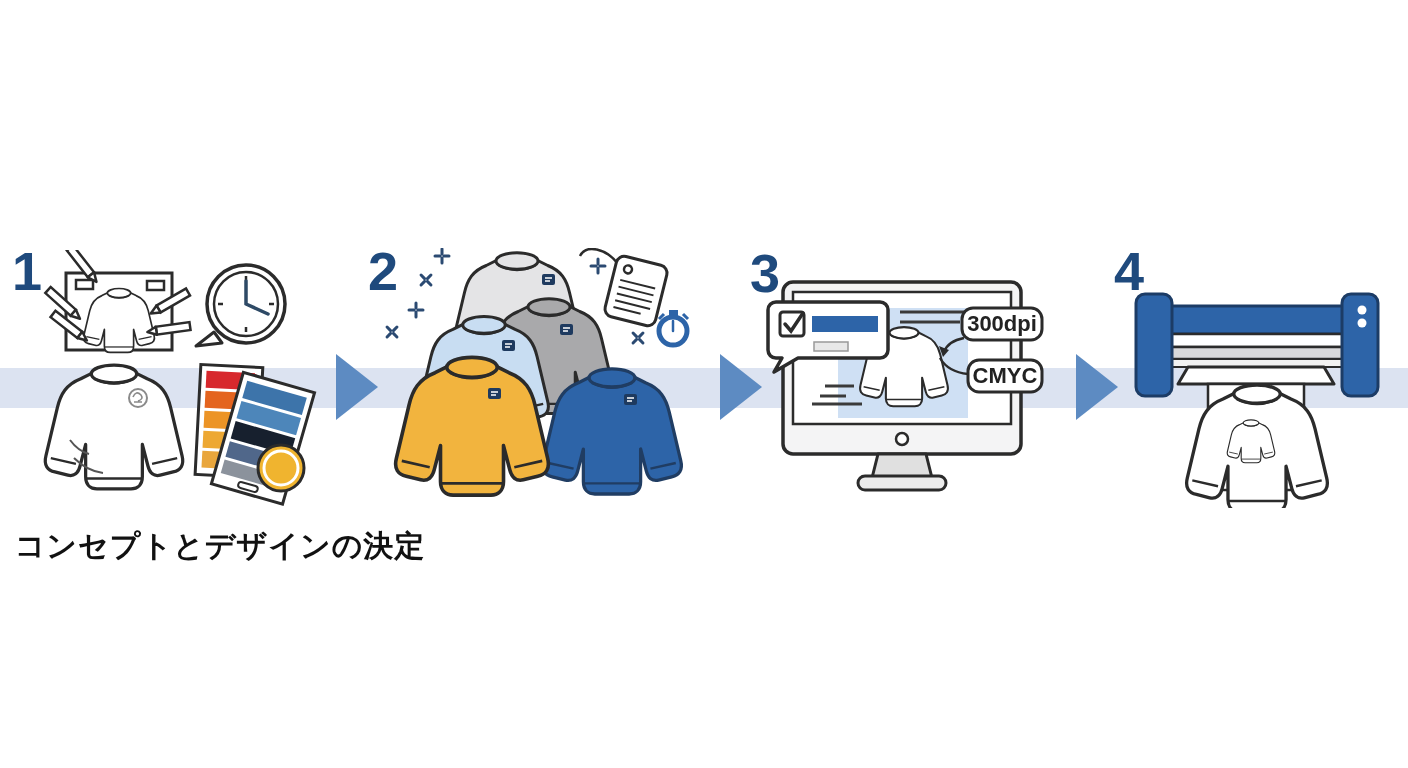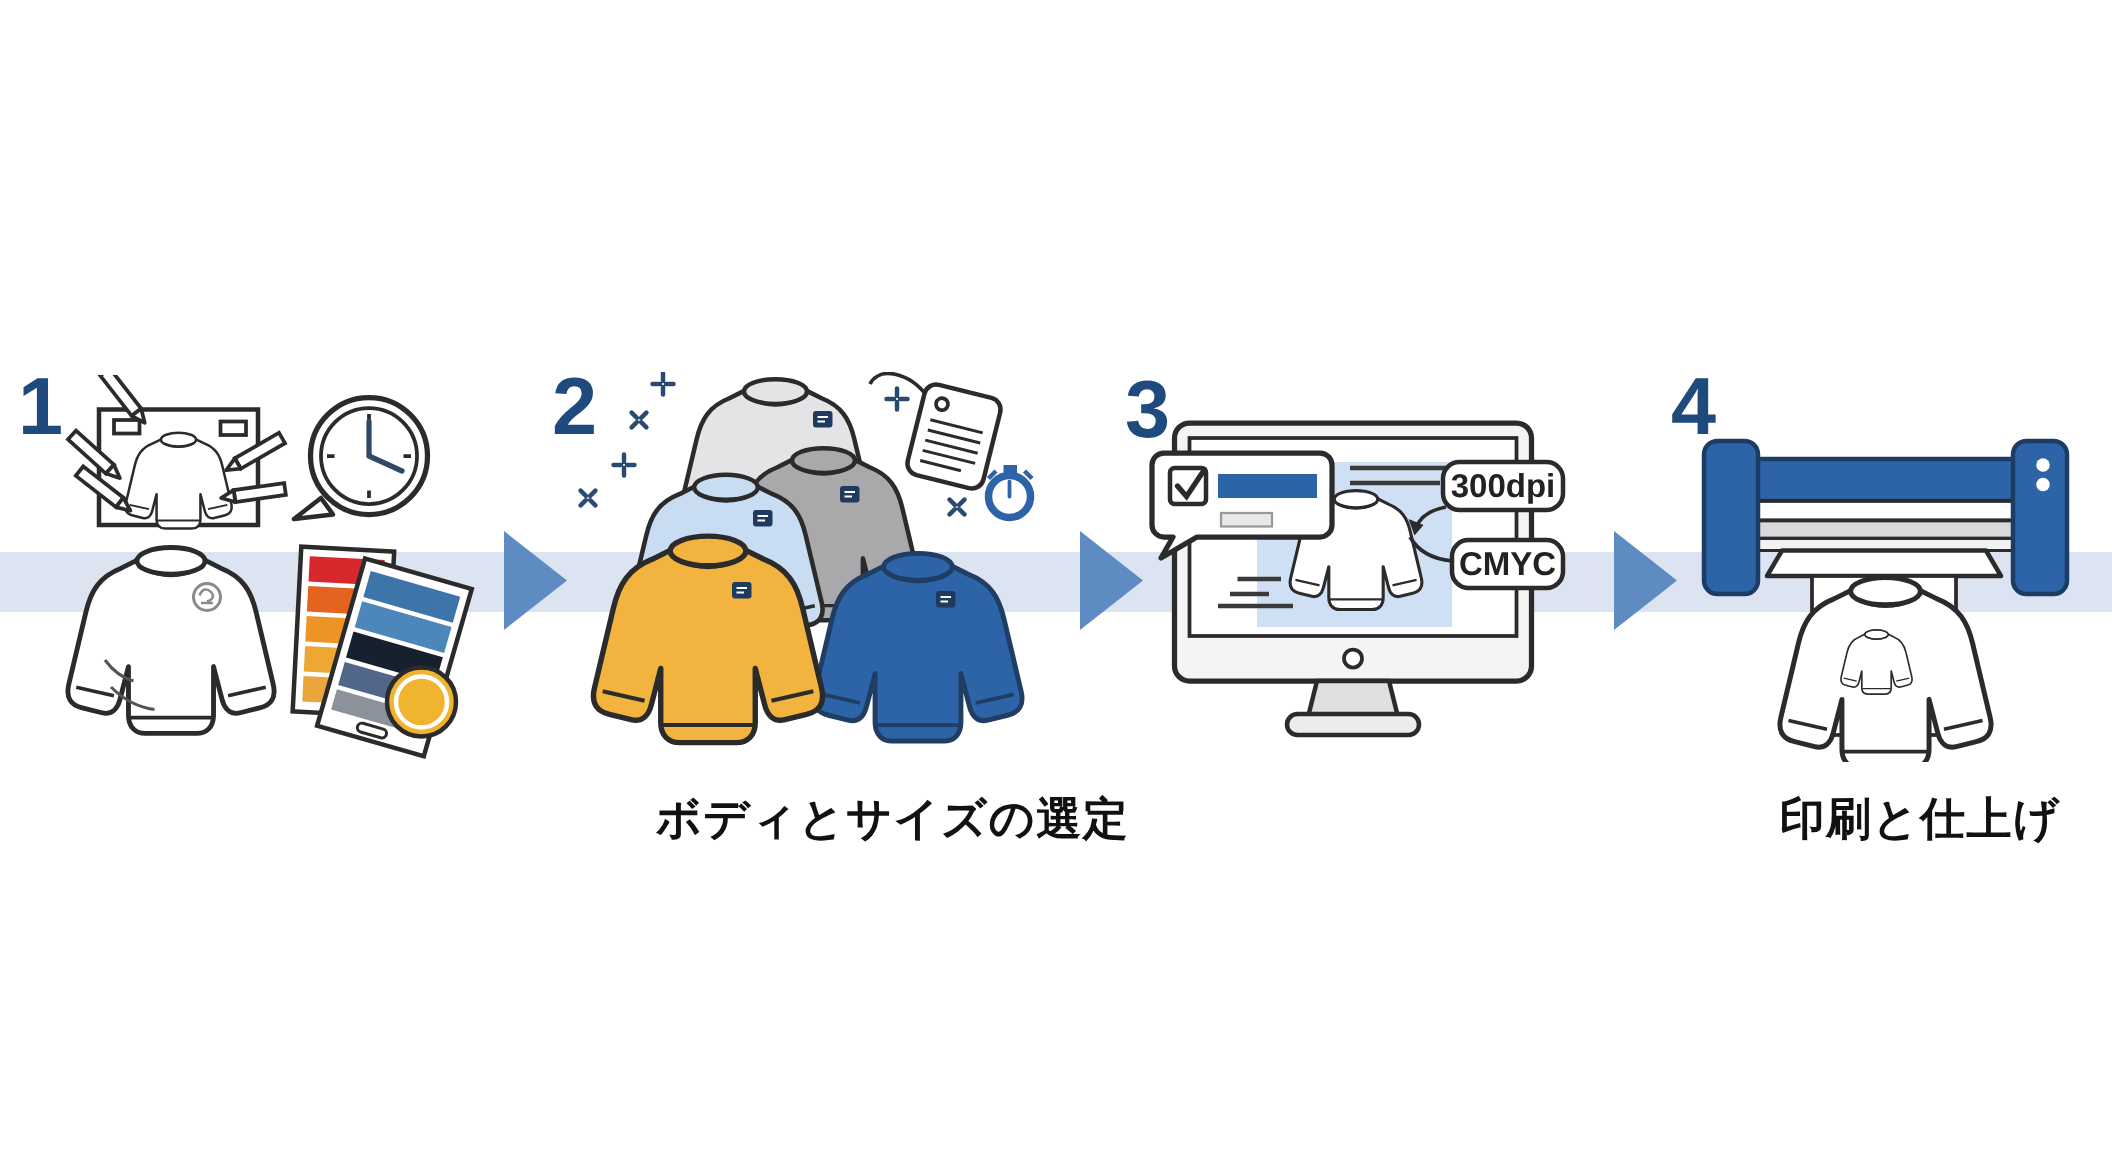--- a/index.html
+++ b/index.html
@@ -55,22 +55,21 @@
 
   <div class="arrow" style="left:336px"></div>
   <div class="arrow" style="left:720px"></div>
   <div class="arrow" style="left:1076px"></div>
 
   <div class="step-num" style="left:12px;top:244px">1</div>
   <div class="step-num" style="left:368px;top:244px">2</div>
   <div class="step-num" style="left:750px;top:246px">3</div>
   <div class="step-num" style="left:1114px;top:244px">4</div>
 
-  <div class="caption" style="left:430px;width:330px">ボディとサイズの選定</div>
-  <div class="caption" style="left:1165px;width:230px">印刷と仕上げ</div>
+  <div class="caption" style="left:0;width:440px">コンセプトとデザインの決定</div>
 
   <svg class="art" style="left:20px;top:250px" width="300" height="262" viewBox="0 0 300 262">
 
     <g>
       <rect x="46" y="23" width="106" height="77" fill="#fff" stroke="#2b2b2b" stroke-width="3"></rect>
       <rect x="56" y="30" width="17" height="9" fill="#fff" stroke="#2b2b2b" stroke-width="2.5"></rect>
       <rect x="127" y="31" width="17" height="9" fill="#fff" stroke="#2b2b2b" stroke-width="2.5"></rect>
       <use href="#sw" x="57" y="36" width="84" height="71" fill="#fff" stroke="#2b2b2b"></use>
     </g>
 

